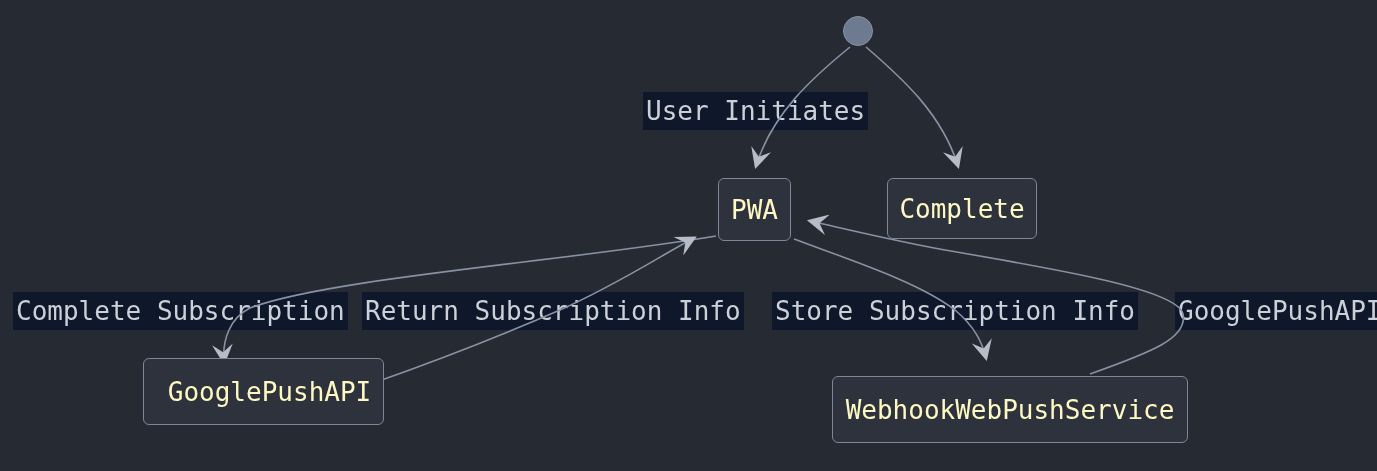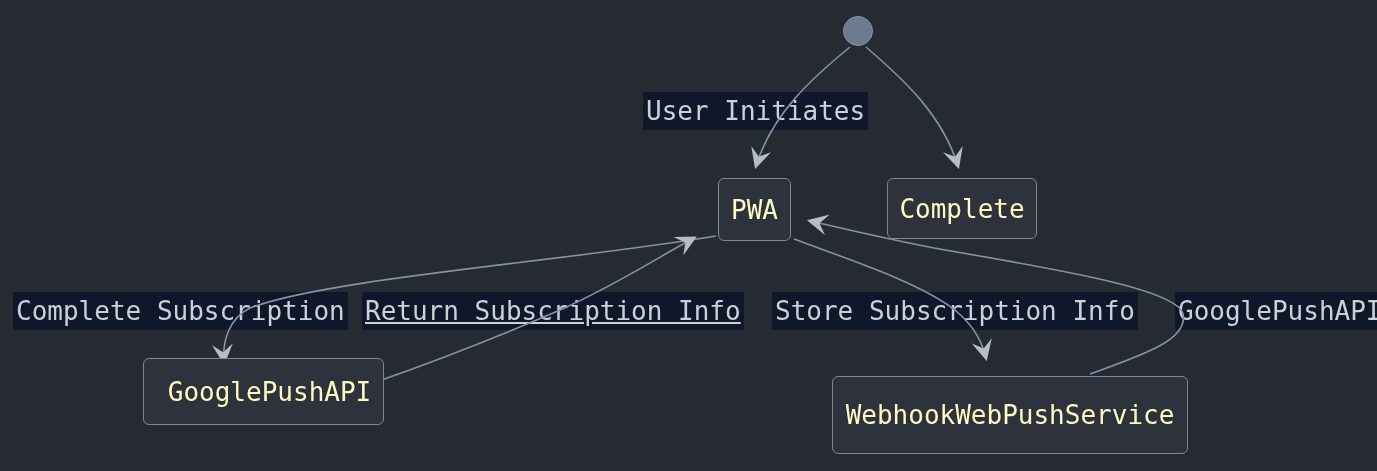--- a/index.html
+++ b/index.html
@@ -41,25 +41,25 @@
     font-size: 26px;
     display: flex;
     align-items: center;
     justify-content: center;
     white-space: nowrap;
     box-sizing: border-box;
   }
   .n-pwa       { left: 718px; top: 178px; width: 73px;  height: 63px; }
   .n-complete  { left: 887px; top: 178px; width: 150px; height: 61px; }
   .n-google    { left: 143px; top: 358px; width: 241px; height: 67px; padding-left: 12px; }
-  .n-webhook   { left: 832px; top: 376px; width: 356px; height: 78px; }
+  .n-webhook   { left: 832px; top: 376px; width: 356px; height: 67px; }
 
   .l-user-initiates  { left: 643px;  top: 92px; }
   .l-request-sub     { left: 13px;   top: 292px; }
-  .l-return-sub      { left: 362px;  top: 292px; text-decoration: underline; }
+  .l-return-sub      { left: 362px;  top: 292px; }
   .l-store-sub       { left: 772px;  top: 292px; }
   .l-confirmation    { left: 1175px; top: 292px; }
 </style>
 </head>
 <body>
 
 <div class="canvas">
 
   <svg class="edges-svg" width="1377" height="471" viewBox="0 0 1377 471">
     <defs>

